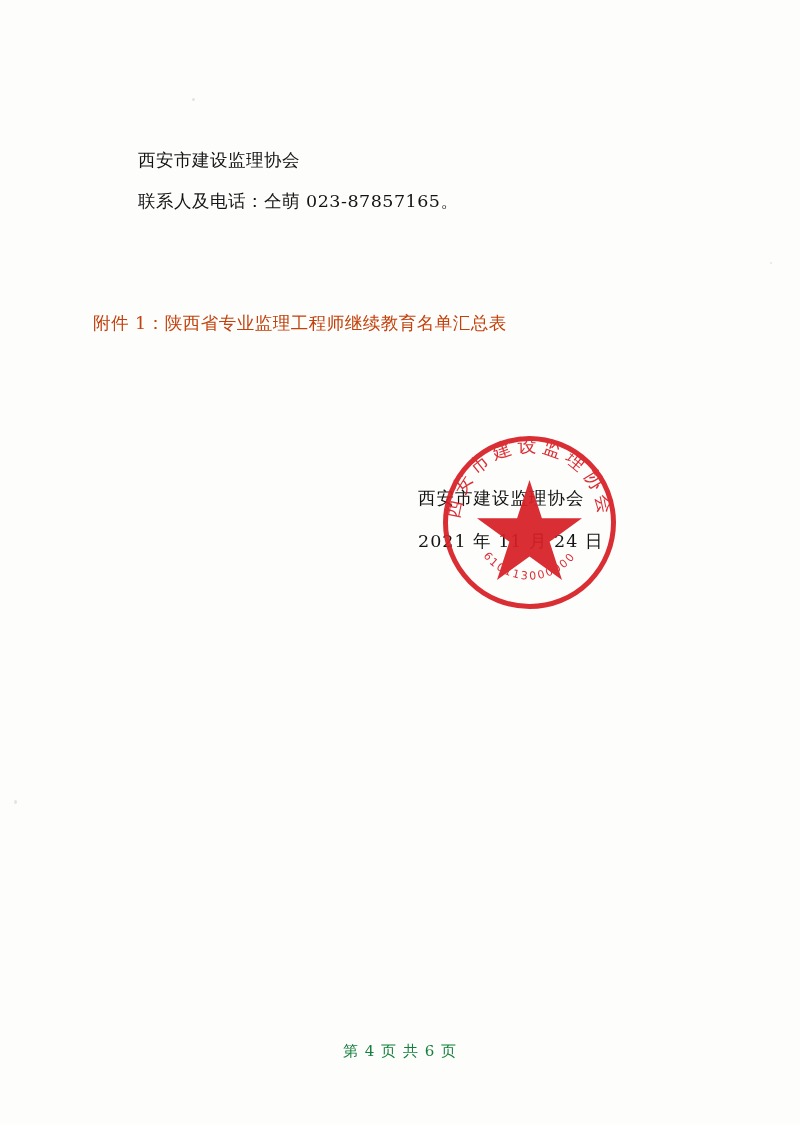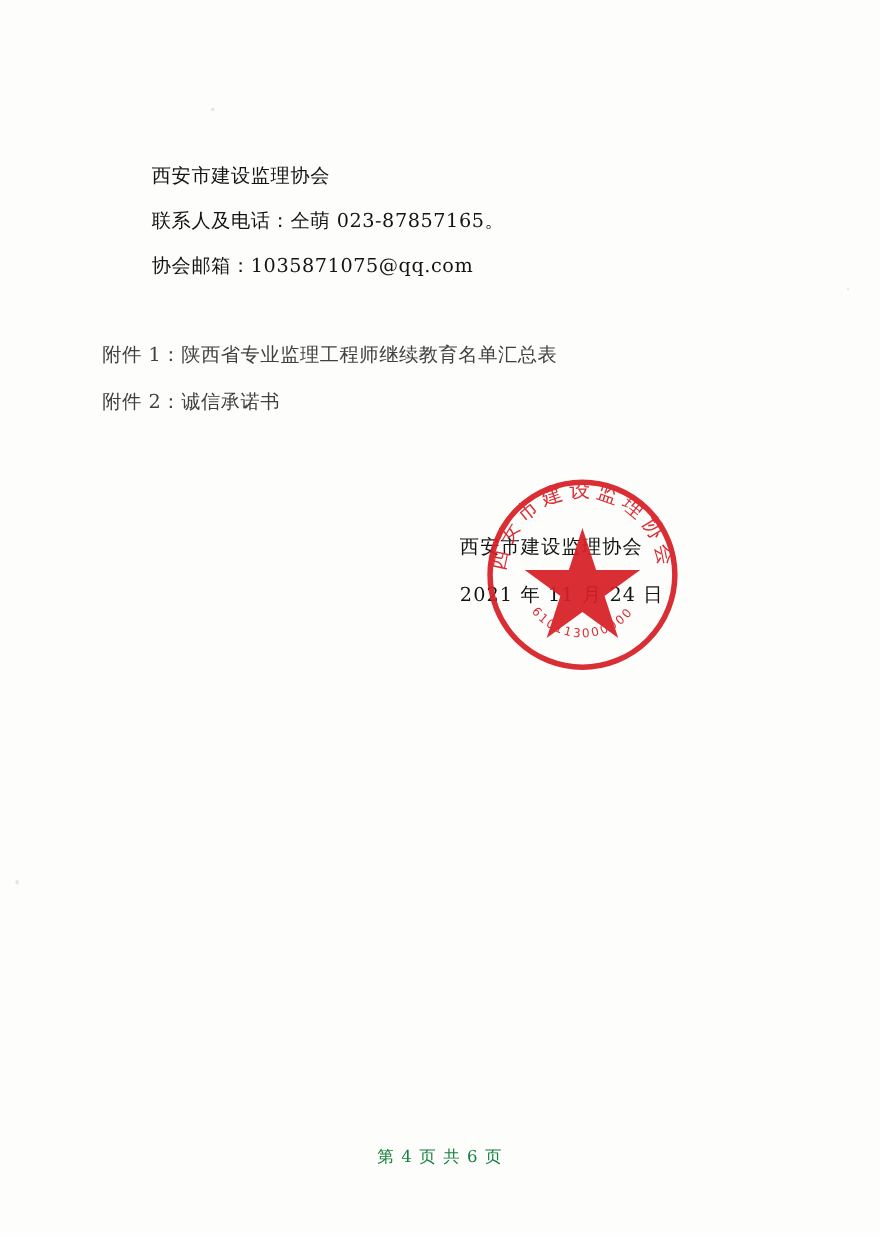--- a/index.html
+++ b/index.html
@@ -42,21 +42,21 @@
     position: absolute;
     left: 93px;
     top: 302px;
     width: 600px;
   }
   .attach-line {
     font-size: 17.5px;
     line-height: 43px;
     letter-spacing: 0.5px;
     white-space: nowrap;
-    color: #404040;
+    color: #c2410c;
   }
   .sign-block {
     position: absolute;
     left: 418px;
     top: 477px;
     width: 260px;
   }
   .sign-line {
     font-size: 17.5px;
     line-height: 43px;
@@ -91,26 +91,24 @@
 
 <div class="page">
 
   <div class="speck" style="left:192px;top:98px;width:3px;height:3px;"></div>
   <div class="speck" style="left:14px;top:800px;width:3px;height:4px;"></div>
   <div class="speck" style="left:770px;top:262px;width:2px;height:2px;"></div>
 
   <div class="body-block">
     <div class="line">西安市建设监理协会</div>
     <div class="line">联系人及电话：仝萌  023-87857165。</div>
-    <div class="line">协会邮箱：1035871075@qq.com</div>
   </div>
 
   <div class="attach-block">
     <div class="attach-line">附件 1：陕西省专业监理工程师继续教育名单汇总表</div>
-    <div class="attach-line">附件 2：诚信承诺书</div>
   </div>
 
   <div class="sign-block">
     <div class="sign-line">西安市建设监理协会</div>
     <div class="sign-line">2021 年 11 月 24 日</div>
   </div>
 
   <div class="seal">
     <svg width="185" height="185" viewBox="0 0 185 185" xmlns="http://www.w3.org/2000/svg">
       <defs>

